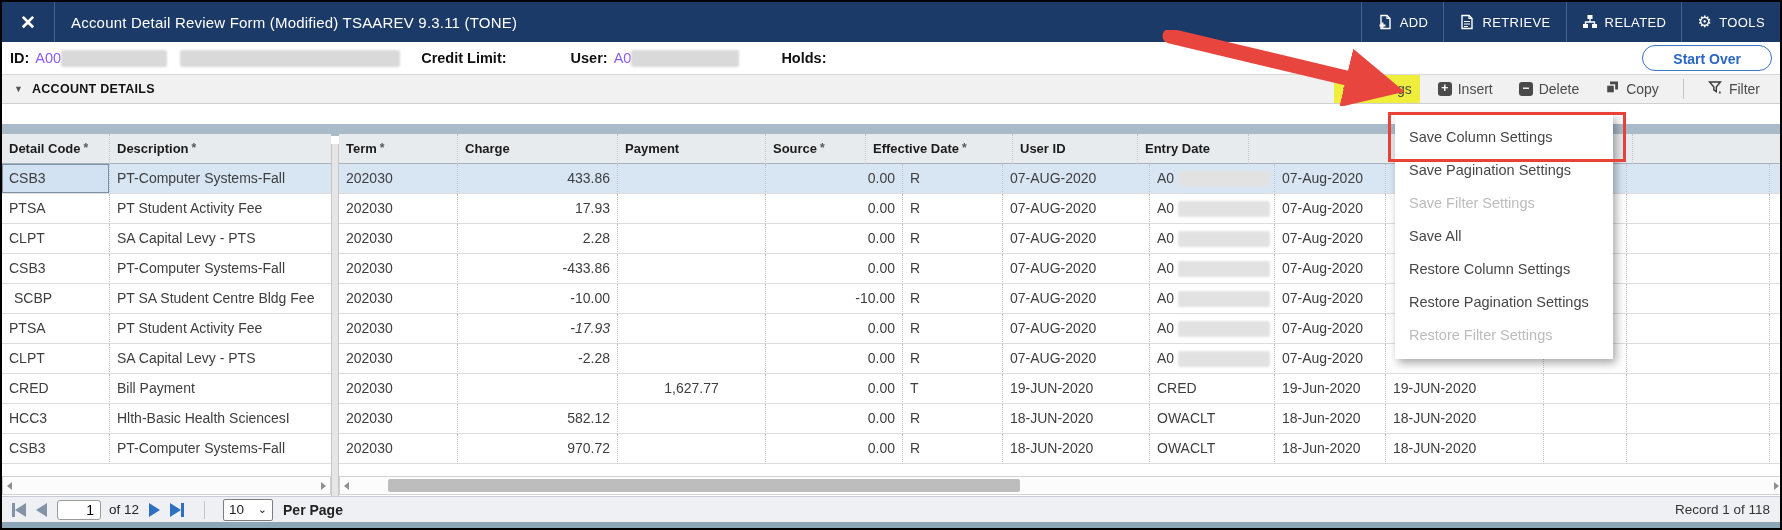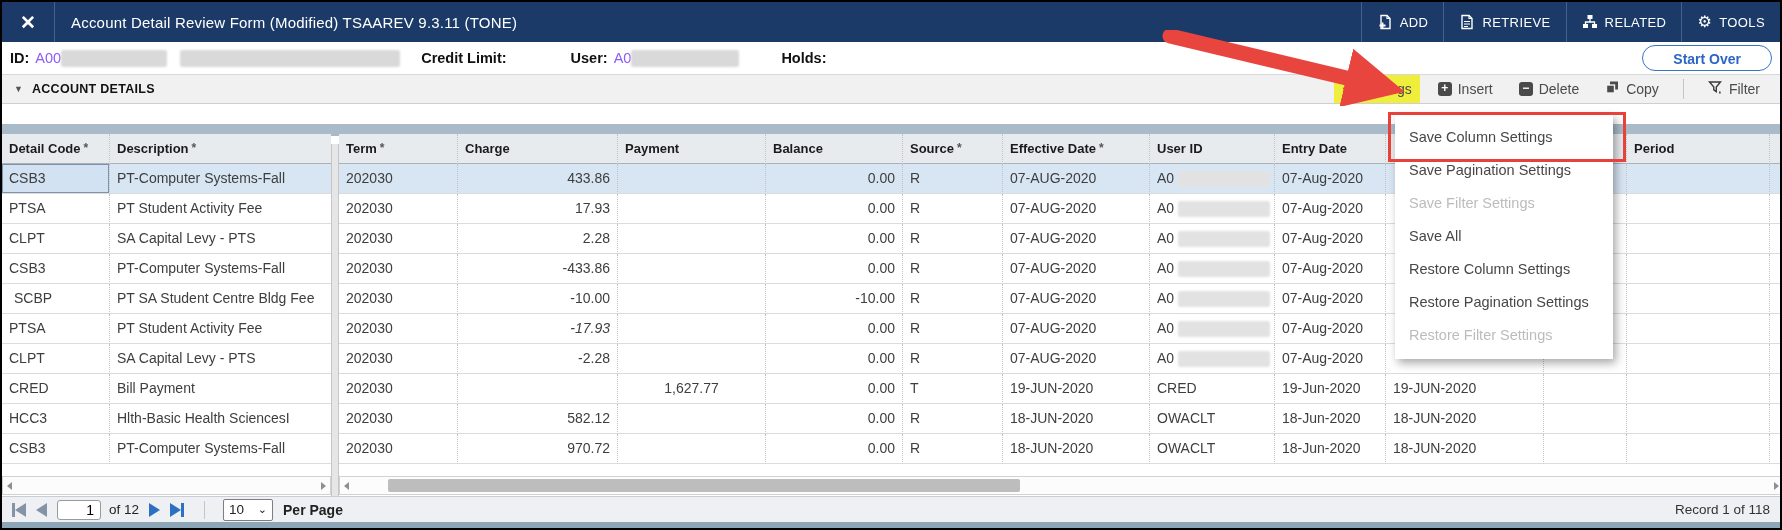--- a/index.html
+++ b/index.html
@@ -246,21 +246,20 @@
       <div class="g-row">
         <div class="c first" style="width: 107px;">CSB3</div>
         <div class="c" style="width: 222px;">PT-Computer Systems-Fall</div>
       </div>
     </div>
   <div class="pane pane-right" id="paneR">
       <div class="g-row g-head">
         <div class="c first" style="width: 118px;">Term<span class="req">*</span></div>
         <div class="c" style="width: 160px;">Charge</div>
         <div class="c" style="width: 148px;">Payment</div>
-        <div class="c" style="width: 137px;">Balance</div>
         <div class="c" style="width: 100px;">Source<span class="req">*</span></div>
         <div class="c" style="width: 147px;">Effective Date<span class="req">*</span></div>
         <div class="c" style="width: 125px;">User ID</div>
         <div class="c" style="width: 111px;">Entry Date</div>
         <div class="c" style="width: 158px;"></div>
         <div class="c" style="width: 83px;"></div>
         <div class="c" style="width: 143px;">Period</div>
         <div class="c" style="width: 15px;"></div>
       </div>
       <div class="g-row row-sel">

